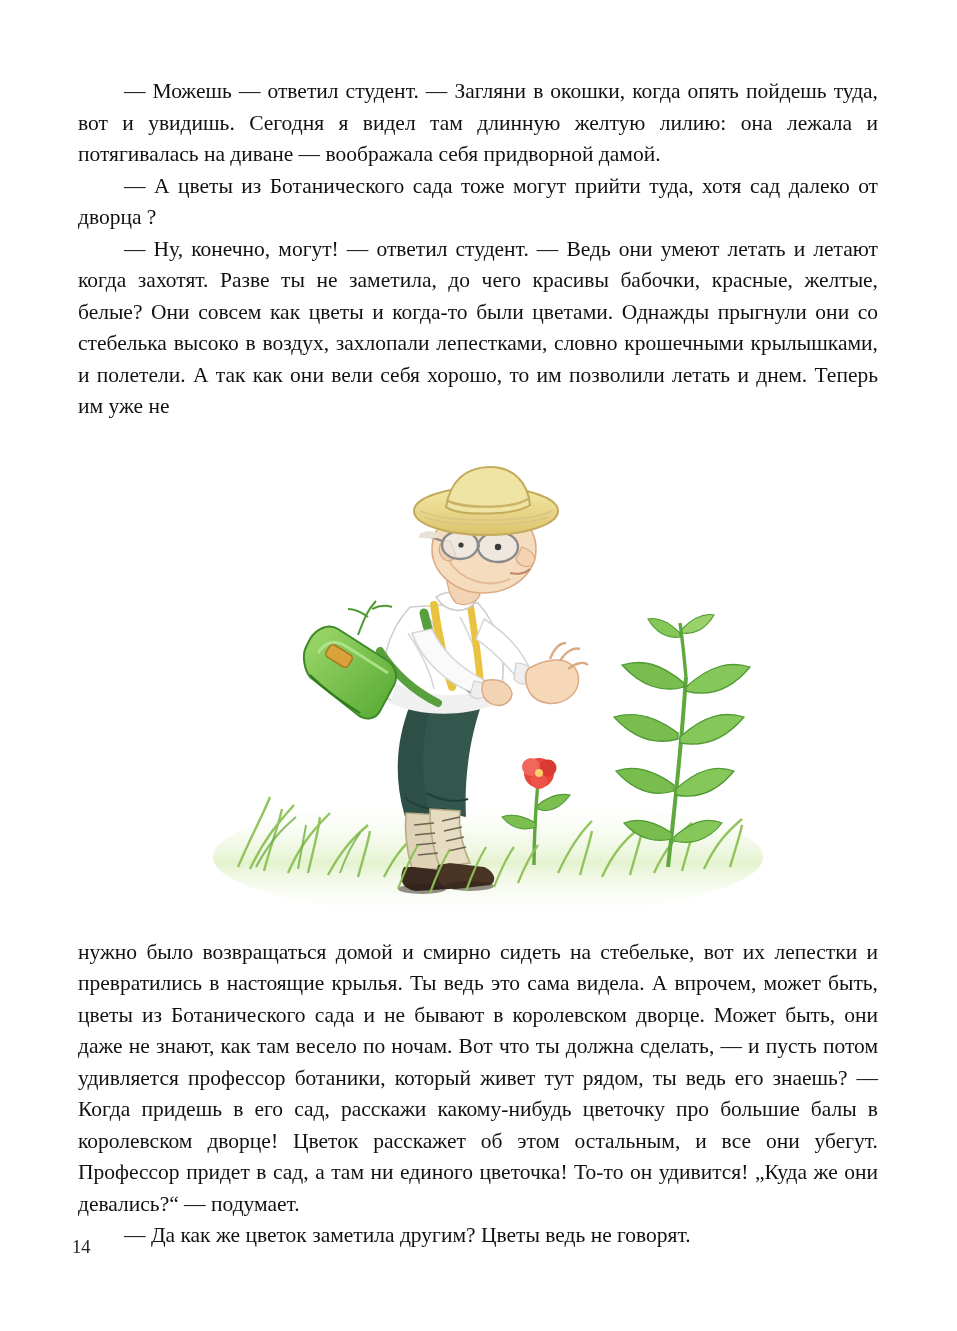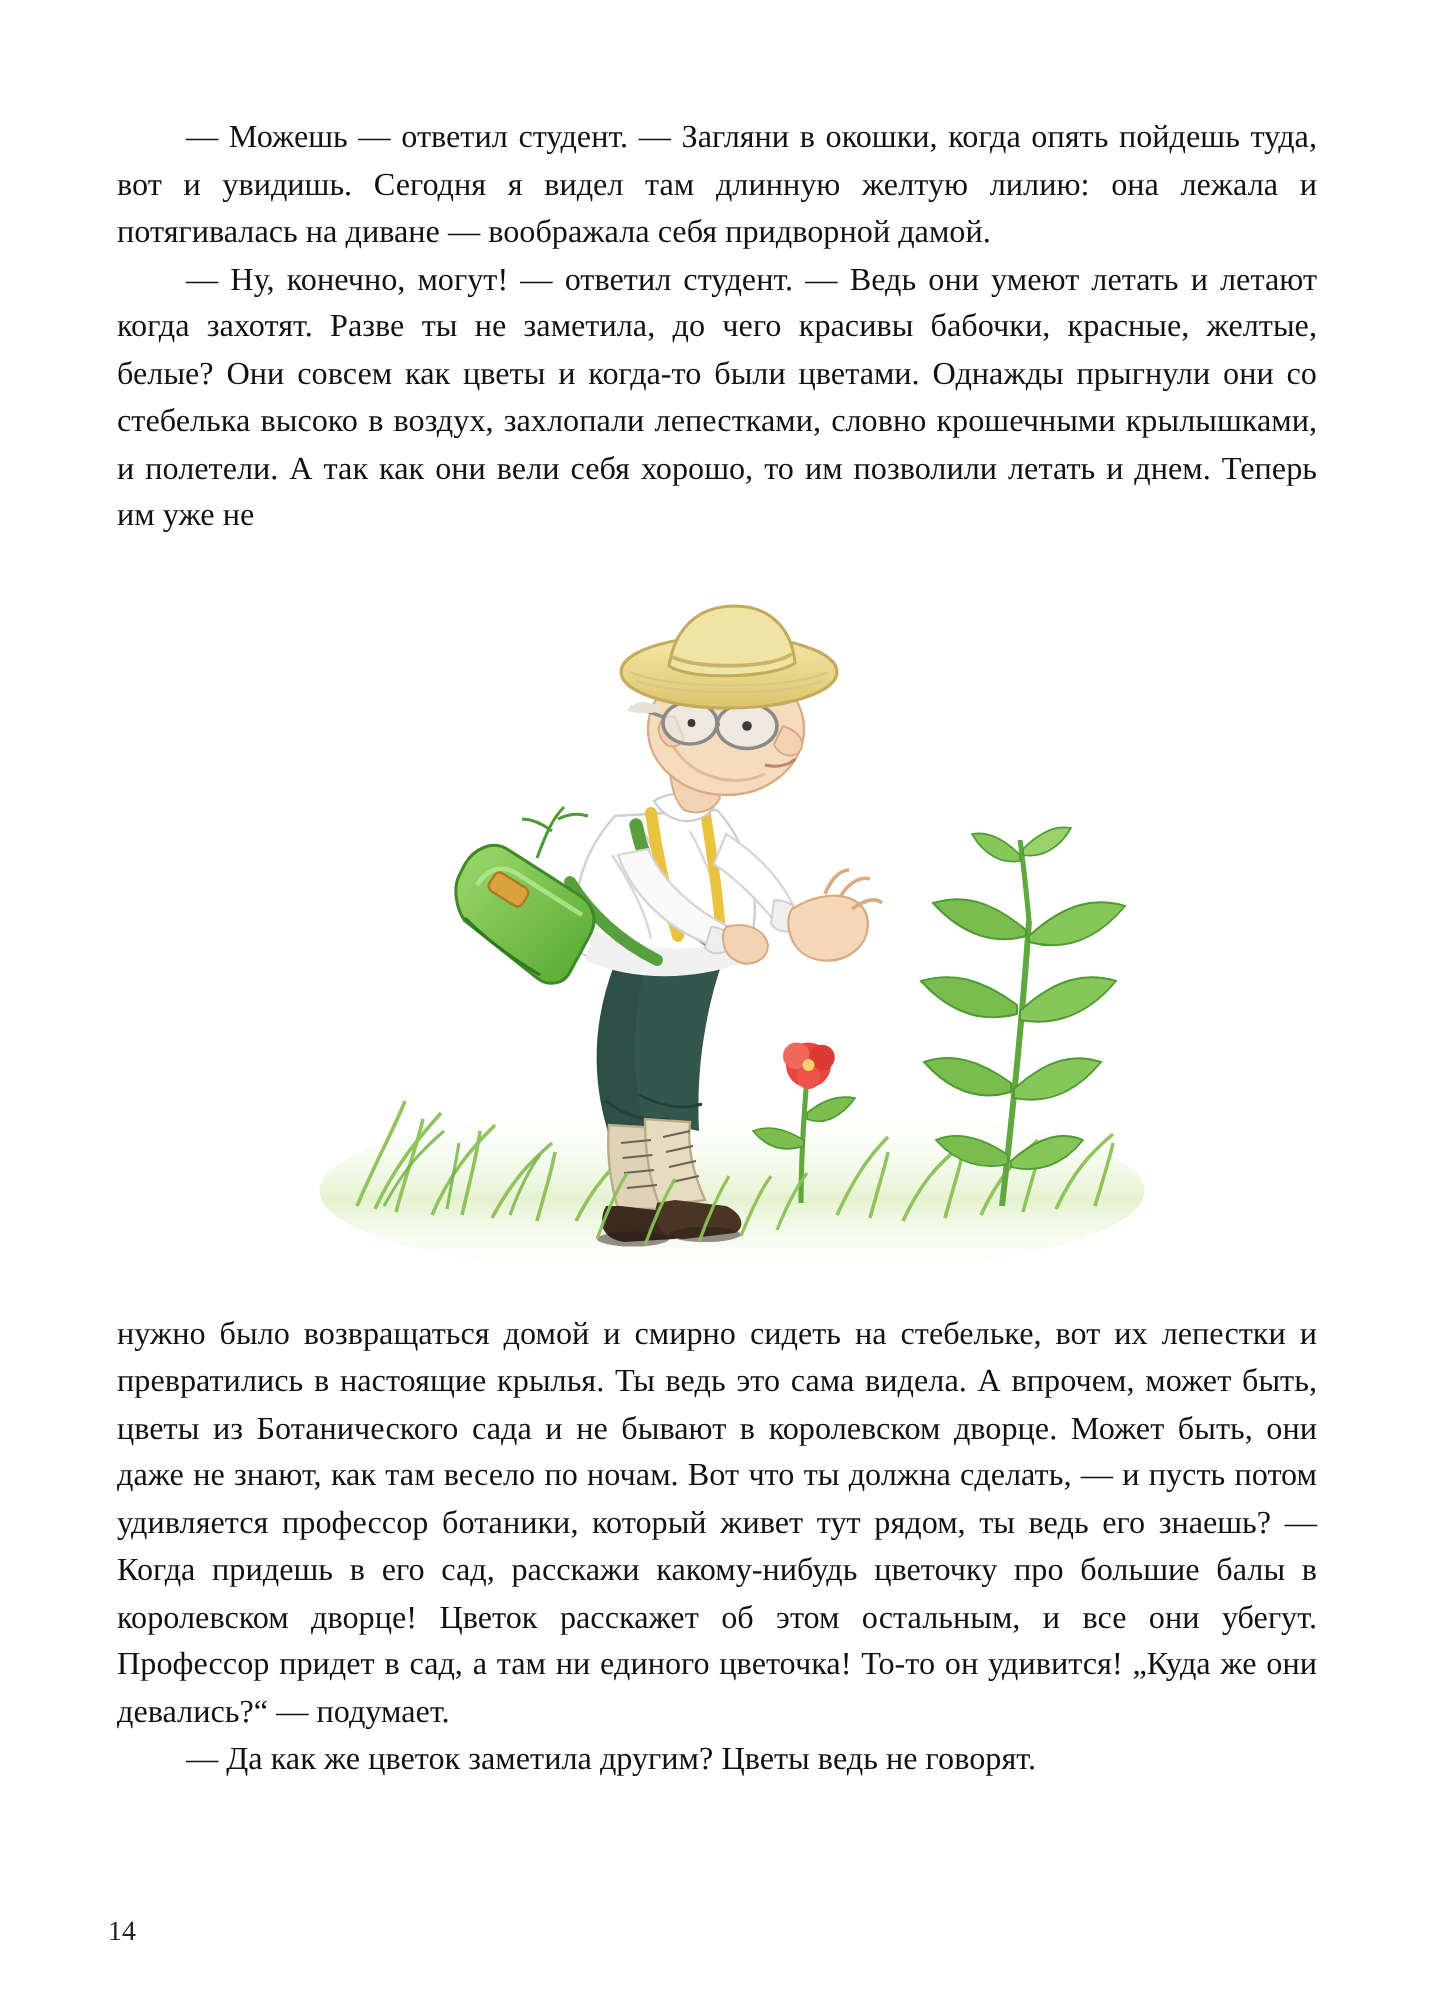--- a/index.html
+++ b/index.html
@@ -45,34 +45,35 @@
     top: 0;
     width: 580px;
     height: 490px;
   }
   .block-after {
     margin-top: 8px;
   }
   .page-number {
     position: absolute;
     left: 72px;
-    top: 1278px;
+    top: 1237px;
     font-size: 18.5px;
     color: #222;
     font-family: "Liberation Serif", "DejaVu Serif", serif;
   }
 </style>
 </head>
 <body>
 
 <div class="page">
 
   <div class="content">
 
     <p class="para indent">— Можешь — ответил студент. — Загляни в окошки, когда опять пойдешь туда, вот и увидишь. Сегодня я видел там длинную желтую лилию: она лежала и потягивалась на диване — воображала себя придворной дамой.</p>
+    <p class="para indent">— А цветы из Ботанического сада тоже могут прийти туда, хотя сад далеко от дворца ?</p>
     <p class="para indent">— Ну, конечно, могут! — ответил студент. — Ведь они умеют летать и летают когда захотят. Разве ты не заметила, до чего красивы бабочки, красные, желтые, белые? Они совсем как цветы и когда-то были цветами. Однажды прыгнули они со стебелька высоко в воздух, захлопали лепестками, словно крошечными крылышками, и полетели. А так как они вели себя хорошо, то им позволили летать и днем. Теперь им уже не</p>
 
     <div class="illustration-wrap">
       <svg class="illus" viewBox="0 0 580 490" xmlns="http://www.w3.org/2000/svg">
         <defs>
           <linearGradient id="grassgrad" x1="0" y1="0" x2="0" y2="1">
             <stop offset="0%" stop-color="#ffffff" stop-opacity="0"></stop>
             <stop offset="55%" stop-color="#cfe8a8" stop-opacity="0.55"></stop>
             <stop offset="100%" stop-color="#ffffff" stop-opacity="0"></stop>
           </linearGradient>

